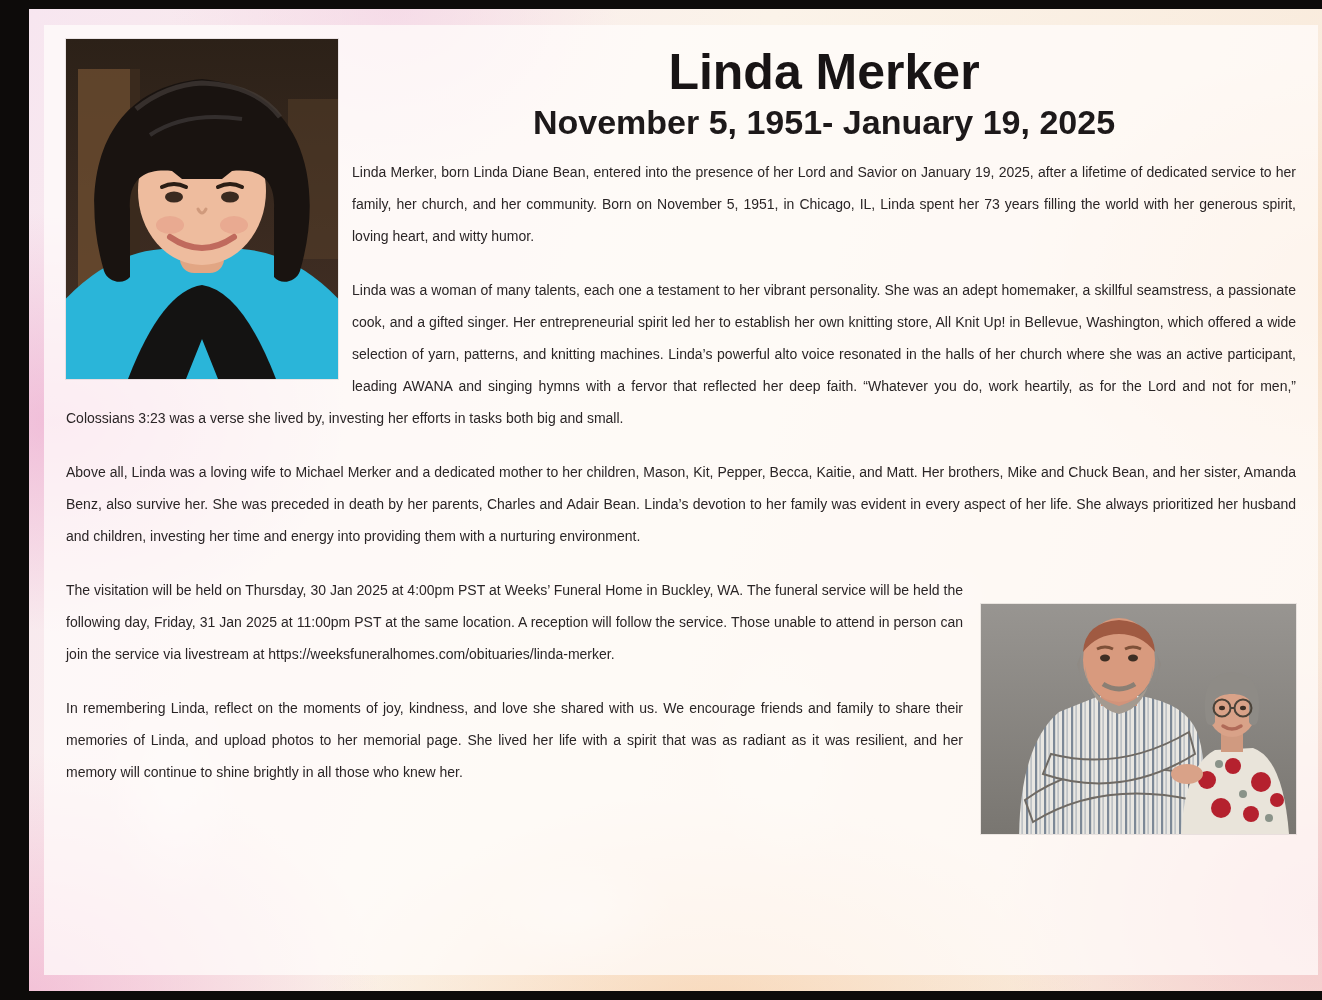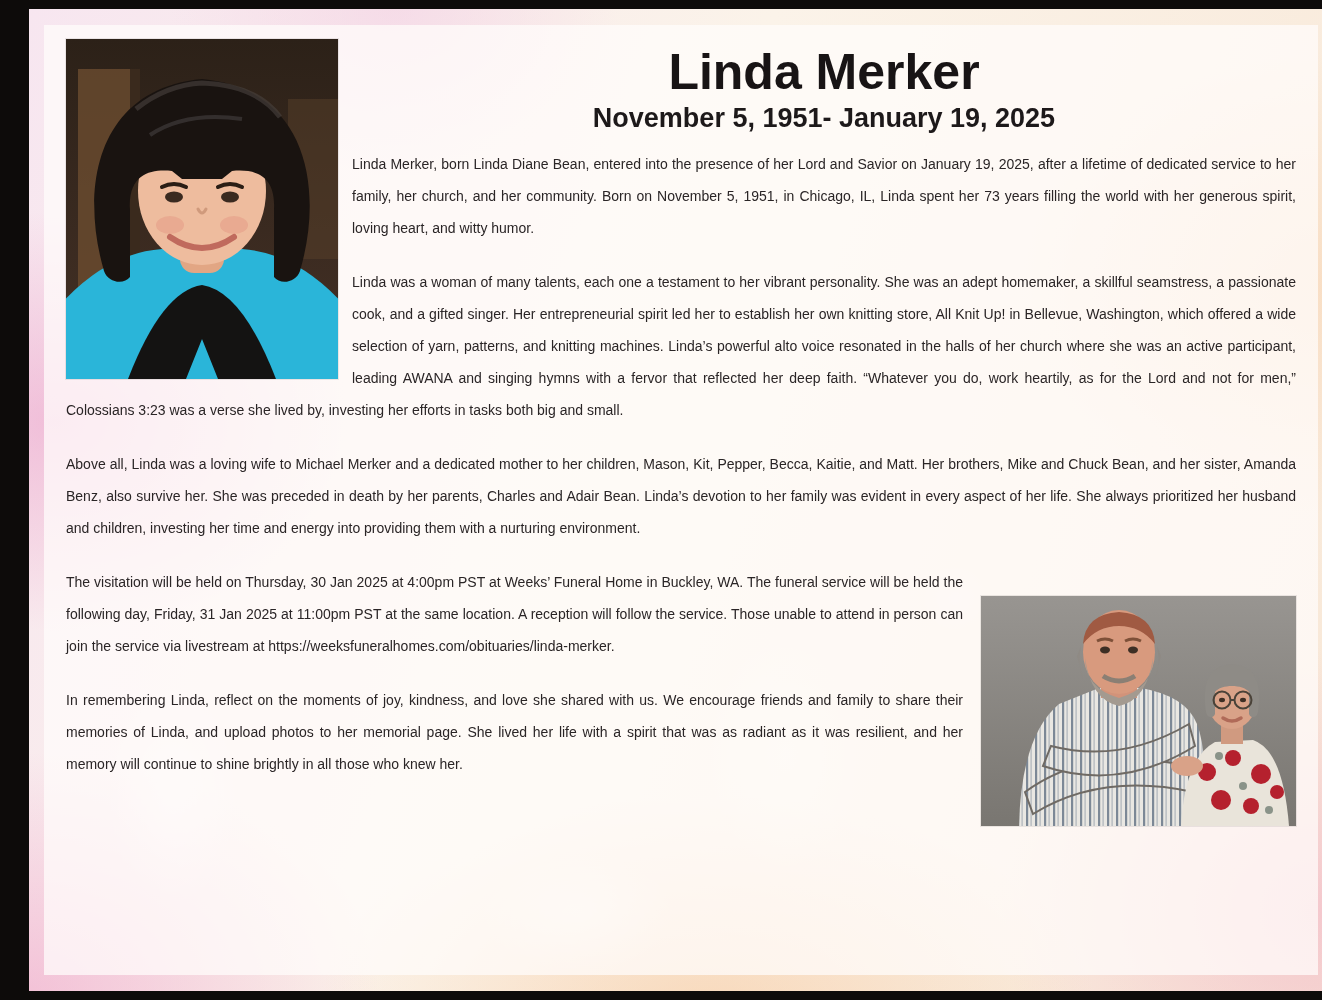--- a/index.html
+++ b/index.html
@@ -53,21 +53,21 @@
     margin:4px 0 2px 0;
     text-align:center;
     font-size:50px;
     font-weight:bold;
     letter-spacing:0px;
     color:#181415;
   }
   h2.obit-dates{
     margin:0 0 14px 0;
     text-align:center;
-    font-size:27px;
+    font-size:34px;
     font-weight:bold;
     color:#1d191a;
   }
   p.obit-para{
     margin:0 0 22px 0;
     font-size:14px;
     line-height:32px;
     text-align:justify;
     color:#2a2526;
   }

